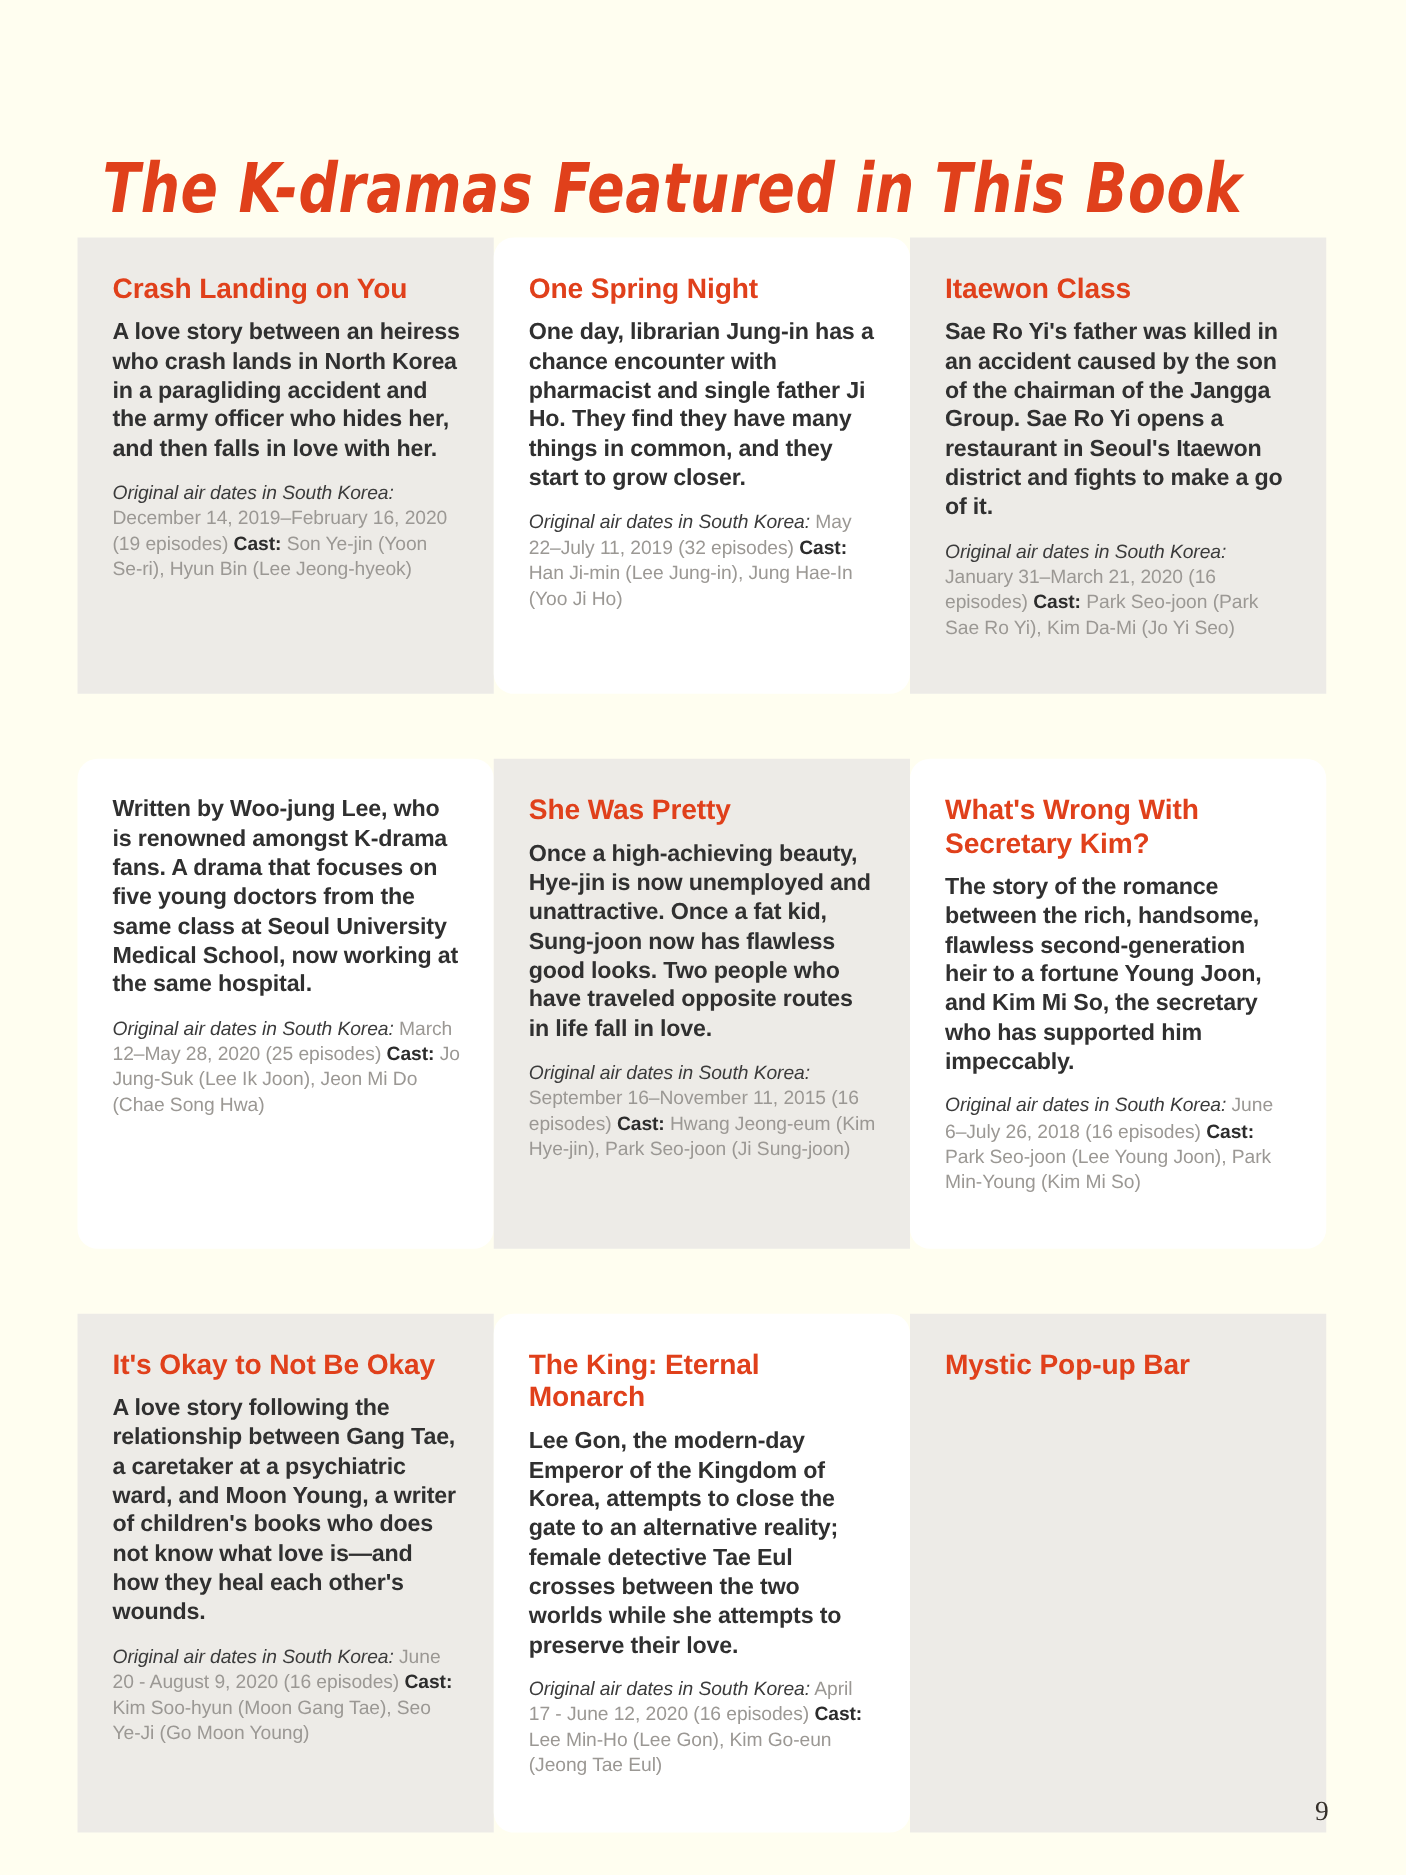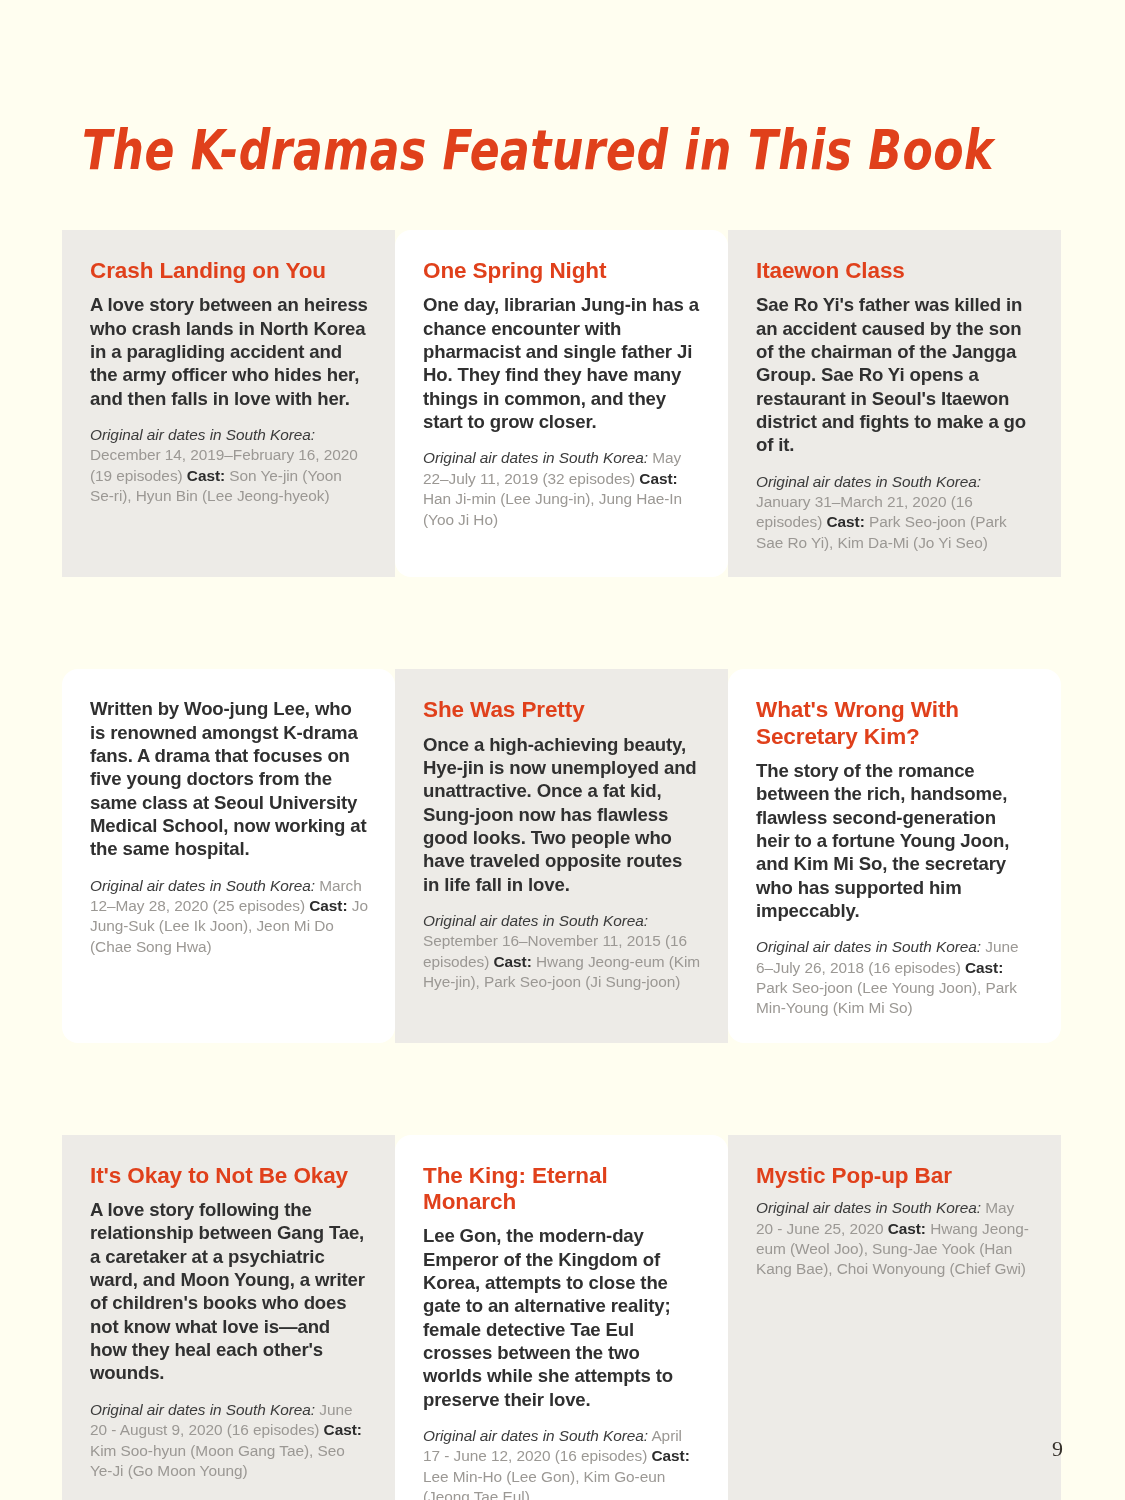--- a/index.html
+++ b/index.html
@@ -51,23 +51,22 @@
 
   .grid-row {
     display: flex;
     column-gap: 0px;
     align-items: stretch;
   }
 
   .card {
     width: 333px;
     box-sizing: border-box;
-    padding: 28px 27px 24px 28px;
+    padding: 28px 27px 42px 28px;
     background: #EDEBE7;
-    margin-top: 40px;
   }
   .card.white {
     background: #FFFFFF;
     border-radius: 16px;
   }
   
   .gap {
     width: 0px;
     background: #FFFFFF;
   }
@@ -169,20 +168,19 @@
         </div>
         <div class="gap"></div>
         <div class="card white">
           <div class="card-title">The King: Eternal Monarch</div>
           <div class="card-desc">Lee Gon, the modern-day Emperor of the Kingdom of Korea, attempts to close the gate to an alternative reality; female detective Tae Eul crosses between the two worlds while she attempts to preserve their love.</div>
           <div class="card-meta"><span class="meta-label">Original air dates in South Korea:</span> <span>April 17 - June 12, 2020 (16 episodes)</span> <span class="meta-cast-label">Cast:</span> <span>Lee Min-Ho (Lee Gon), Kim Go-eun (Jeong Tae Eul)</span></div>
         </div>
         <div class="gap"></div>
         <div class="card">
           <div class="card-title">Mystic Pop-up Bar</div>
-          <div class="card-meta"><span class="meta-label">Original air dates in South Korea:</span> <span>May 20 - June 25, 2020</span> <span class="meta-cast-label">Cast:</span> <span>Hwang Jeong-eum (Weol Joo), Sung-Jae Yook (Han Kang Bae), Choi Wonyoung (Chief Gwi)</span></div>
         </div>
       </div>
     </div>
 
   <div class="page-number">9</div>
 
 </div>
 
 </body></html>

